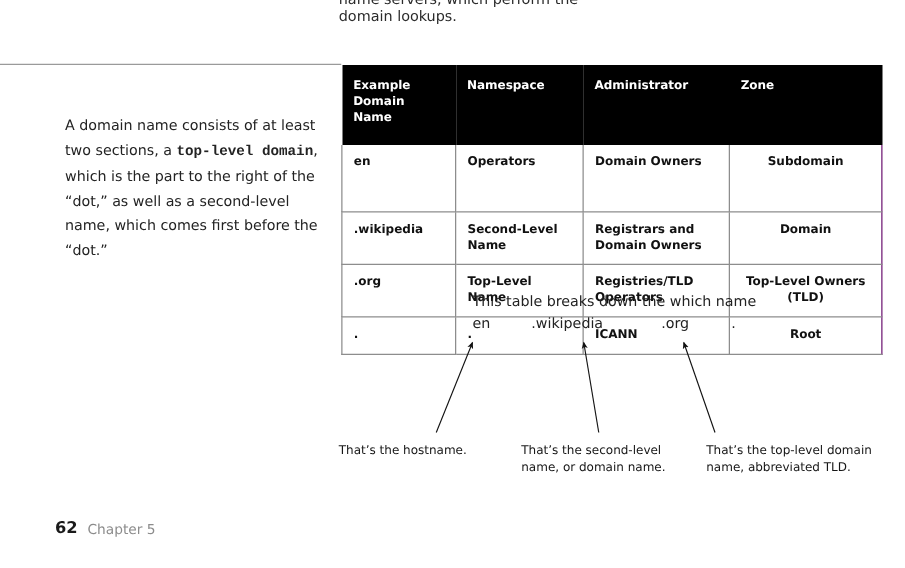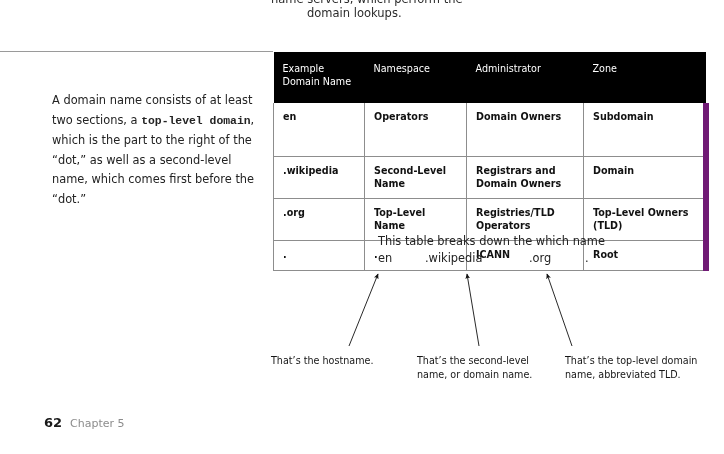--- a/index.html
+++ b/index.html
@@ -29,21 +29,20 @@
     white-space: nowrap;
     overflow: hidden;
   }
   .body-line {
     position: absolute;
     left: 271px;
     top: 5px;
     font-size: 11.5px;
     line-height: 17px;
     color: #2b2b2b;
-    margin-left: 36px;
   }
 
   
   .rule {
     position: absolute;
     left: 0;
     top: 51px;
     width: 273px;
     height: 1px;
     background: #9a9a9a;
@@ -73,42 +72,42 @@
   }
   .domain-table col.c1 { width: 91px; }
   .domain-table col.c2 { width: 102px; }
   .domain-table col.c3 { width: 117px; }
   .domain-table col.c4 { width: 122px; }
 
   .domain-table thead th {
     background: #000000;
     color: #ffffff;
     text-align: left;
-    font-weight: 400;
+    font-weight: 700;
     padding: 10px 9px 15px 9px;
     vertical-align: top;
     line-height: 13px;
     border: none;
   }
   .domain-table tbody td {
     border: 1px solid #8d8d8d;
     border-top: none;
     padding: 8px 9px 8px 9px;
     vertical-align: top;
     line-height: 12.5px;
     font-weight: 700;
     color: #111111;
     background: #ffffff;
   }
   .domain-table tbody tr.r1 td { height: 37px; }
   .domain-table tbody tr.r2 td { height: 24px; }
   .domain-table tbody tr.r3 td { height: 19px; }
   .domain-table tbody tr.r4 td { height: 6px; }
   .domain-table tbody td:first-child { border-left: 1px solid #8d8d8d; }
-  .domain-table tbody td:last-child  { border-right: 6px solid #701a75; }
+  .domain-table tbody td:last-child  { border-right: 1px solid #701a75; text-align: center; }
 
   
   .caption {
     position: absolute;
     left: 378px;
     top: 233px;
     font-size: 11.4px;
     line-height: 17px;
     color: #222222;
     white-space: nowrap;

